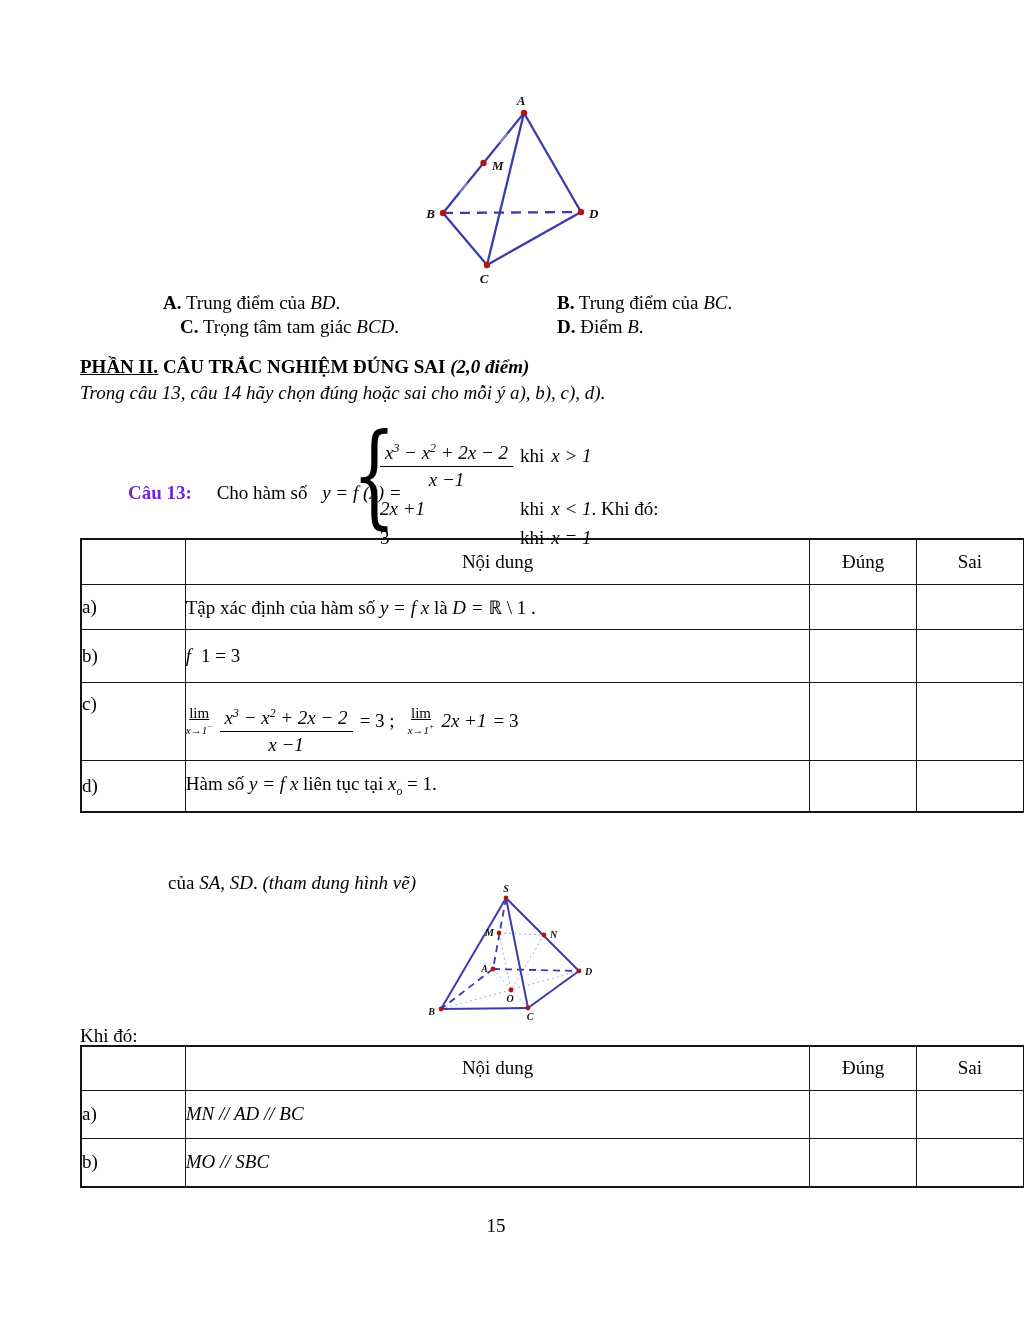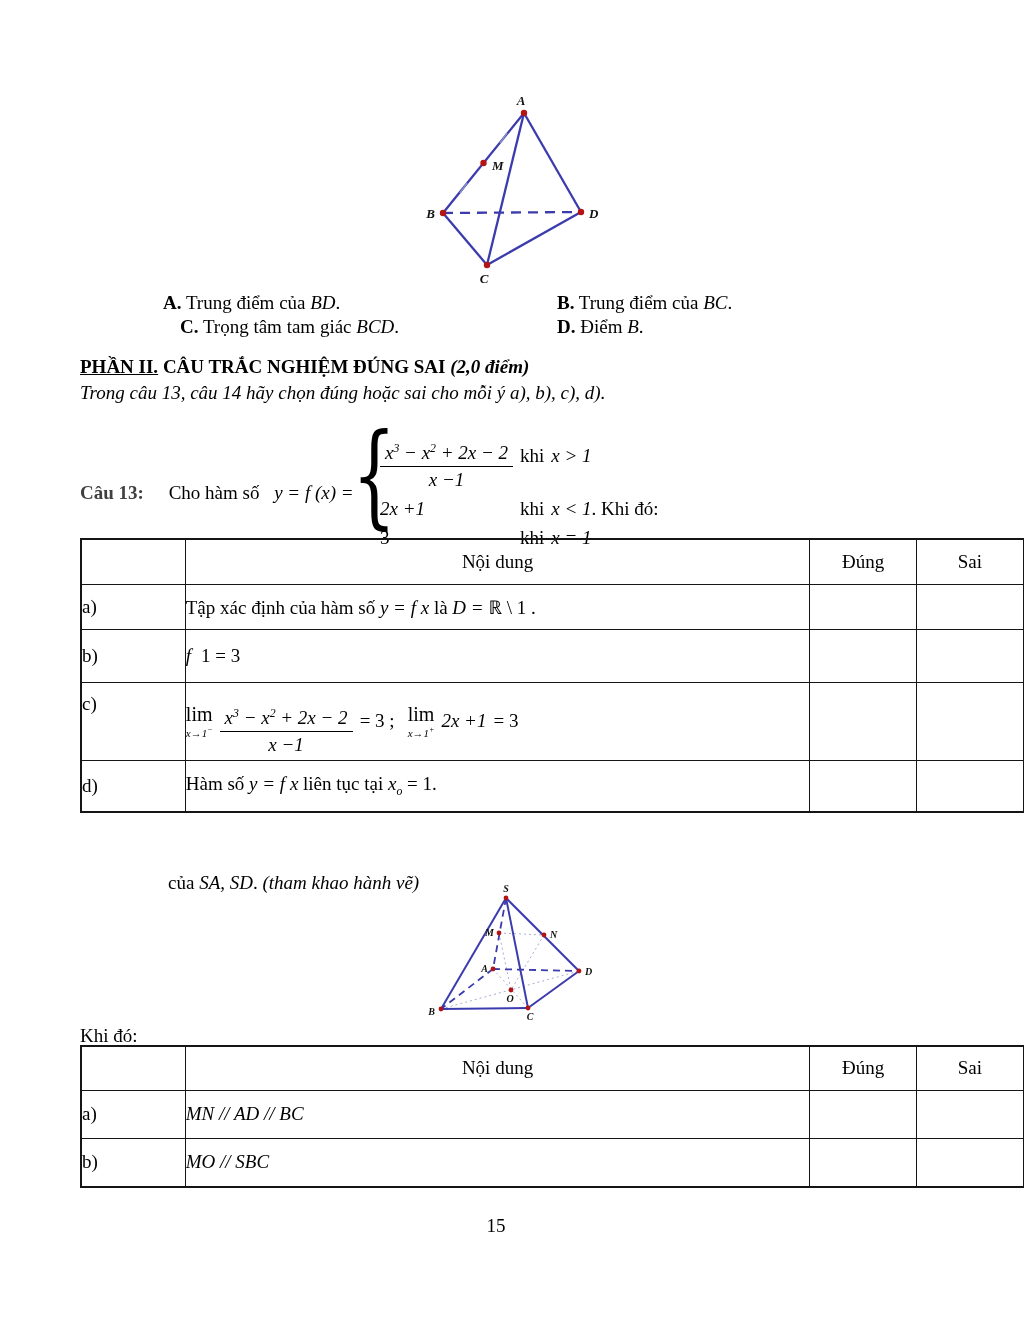--- a/index.html
+++ b/index.html
@@ -2,21 +2,21 @@
 <html><head>
 <meta charset="utf-8">
 <style>
   html,body{margin:0;padding:0;background:#fff;}
   .page{position:relative;width:1024px;height:1326px;background:#fff;overflow:hidden;
         font-family:"Liberation Serif",serif;color:#000;}
   .abs{position:absolute;}
   .b{font-weight:bold;}
   .i{font-style:italic;}
   .u{text-decoration:underline;}
-  .blue{color:#404040;}
+  .blue{color:#6d28d9;margin-left:48px;}
   .txt19{font-size:19px;line-height:24px;}
   .txt20{font-size:19px;line-height:24px;}
   .math{font-style:italic;}
   .gapL{margin-left:7px;}
 
   
   svg text{font-family:"Liberation Serif",serif;font-weight:bold;font-style:italic;fill:#111;}
 
   
   .q13cases{display:flex;align-items:flex-start;}
@@ -32,21 +32,21 @@
   sub{font-size:0.62em;}
 
   
   table.qtable{border-collapse:collapse;table-layout:fixed;width:945px;border:2.4px solid #151515;}
   table.qtable td{border:1.5px solid #151515;vertical-align:middle;font-size:19px;padding:0;}
   td.keycell{padding-left:12px;}
   td.contentcell{padding-left:13px;}
   td.hdrcell{text-align:center;}
   .mrow{display:flex;align-items:center;column-gap:7px;}
   .limstack{display:inline-flex;flex-direction:column;align-items:center;line-height:1;}
-  .limstack .limword{font-size:20px;font-style:normal;}
+  .limstack .limword{font-size:15px;font-style:normal;text-decoration:underline;}
   .limstack .limsub{font-size:11px;font-style:italic;margin-top:2px;}
   .limstack .limsub sup{font-size:8px;}
 </style>
 </head>
 <body>
 
 <div class="page">
 
   <svg class="abs" style="left:418px;top:90px;" width="205" height="205" viewBox="0 0 205 205">
     <g stroke="#3b3bad" stroke-width="2.3" fill="none">
@@ -187,21 +187,21 @@
       <td class="contentcell">
         <span>Hàm số </span><span class="math">y = f  x</span><span> liên tục tại </span><span class="math">x</span><sub class="math">o</sub> <span>= 1.</span>
       </td>
       <td></td>
       <td></td>
     </tr>
   </tbody>
     </table>
 
   <div class="abs txt19" style="left:168px;top:871px;">
-    <span>của </span><span class="math">SA, SD</span><span>. </span><span class="i">(tham khao hành vẽ)</span>
+    <span>của </span><span class="math">SA, SD</span><span>. </span><span class="i">(tham dung hình vẽ)</span>
   </div>
 
   <svg class="abs" style="left:423px;top:883px;" width="180" height="145" viewBox="0 0 180 145">
     <g stroke="#a9aed2" stroke-width="1" stroke-dasharray="2 3" fill="none">
       <path d="M70,86 L105,125"></path>
       <path d="M18,126 L156,88"></path>
       <path d="M76,50 L121,52"></path>
       <path d="M76,50 L88,107"></path>
       <path d="M121,52 L88,107"></path>
     </g>

